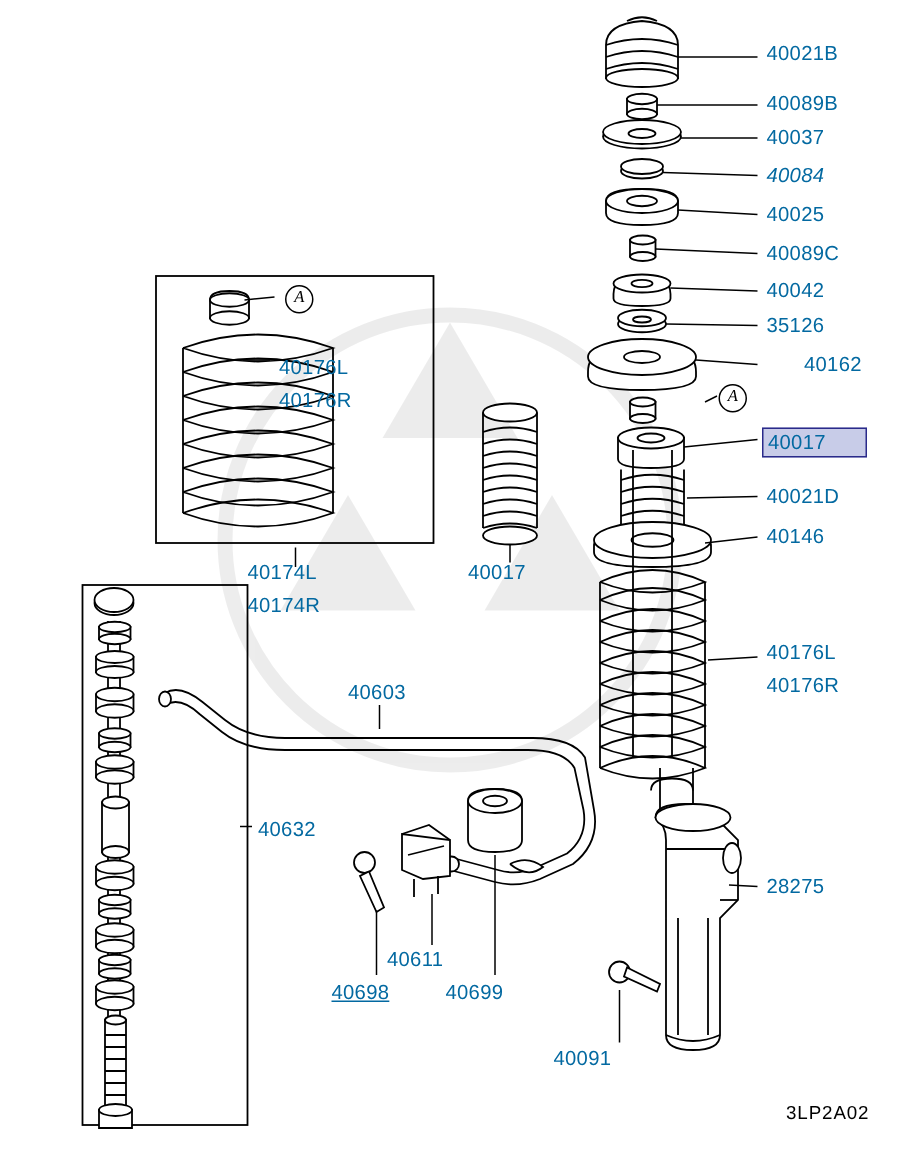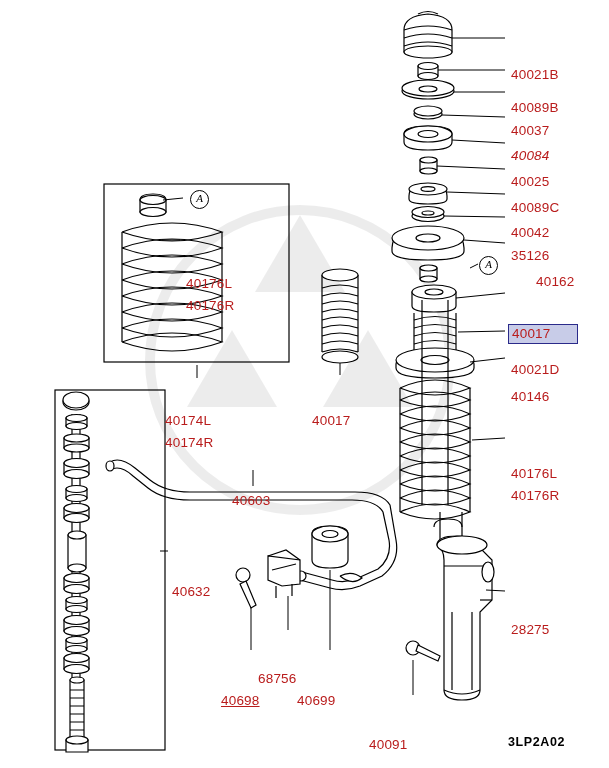--- a/index.html
+++ b/index.html
@@ -19,24 +19,23 @@
     position: absolute;
     left: 0;
     top: 0;
     width: 609px;
     height: 768px;
   }
   .label {
     position: absolute;
     font-family: "Liberation Sans", sans-serif;
     font-size: 13.5px;
-    color: #b91c1c;
+    color: #0369a1;
     white-space: nowrap;
     letter-spacing: 0.2px;
-    margin-top: 39px;
   }
   .label.highlight {
     background: #c8cce8;
     border: 1px solid #2a2a8a;
     padding: 0 3px;
     box-sizing: border-box;
   }
   .diagcode {
     position: absolute;
     font-family: "Liberation Sans", sans-serif;
@@ -382,19 +381,19 @@
   <div class="label" style="left:511px; top:583px;">28275</div>
   <div class="label" style="left:369px; top:698px;">40091</div>
 
   <div class="label" style="left:186px; top:237px;">40176L</div>
   <div class="label" style="left:186px; top:259px;">40176R</div>
   <div class="label" style="left:165px; top:374px;">40174L</div>
   <div class="label" style="left:165px; top:396px;">40174R</div>
   <div class="label" style="left:312px; top:374px;">40017</div>
   <div class="label" style="left:232px; top:454px;">40603</div>
   <div class="label" style="left:172px; top:545px;">40632</div>
-  <div class="label" style="left:258px; top:632px;">68756</div>
+  <div class="label" style="left:258px; top:632px;">40611</div>
   <div class="label" style="left:221px; top:654px;text-decoration:underline;">40698</div>
   <div class="label" style="left:297px; top:654px;">40699</div>
 
-  <div class="diagcode" style="left:508px; top:735px;font-weight:bold;">3LP2A02</div>
+  <div class="diagcode" style="left:524px; top:735px;">3LP2A02</div>
 
 </div>
 
 </body></html>

